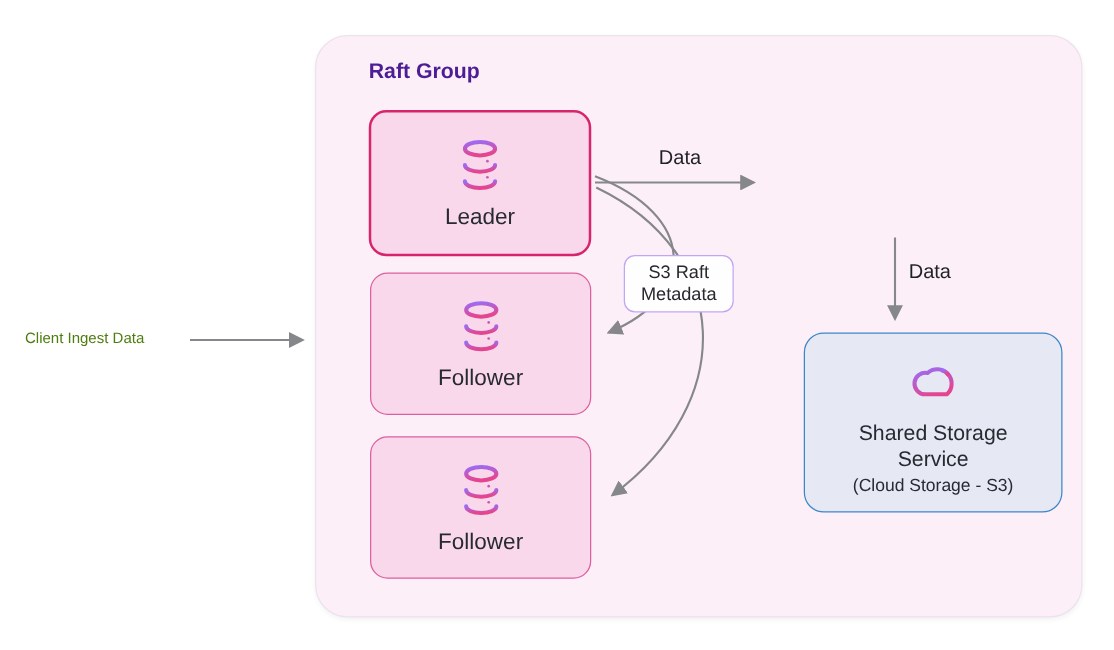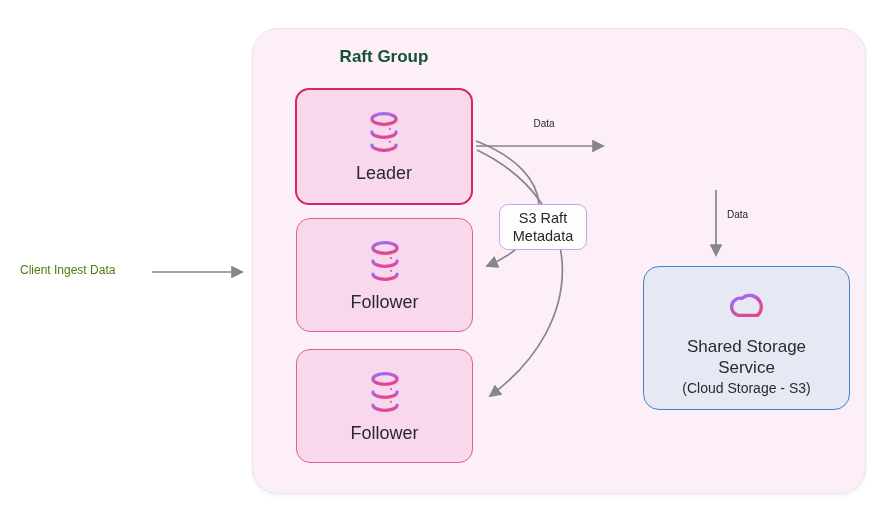--- a/index.html
+++ b/index.html
@@ -18,23 +18,22 @@
     left: 252px; top: 28px; width: 612px; height: 464px;
     background: #FCEFF8;
     border: 1px solid #ECE2EC;
     border-radius: 26px;
     box-shadow: 0 2px 4px rgba(0,0,0,0.05);
     z-index: 0;
   }
   .raft-title {
     position: absolute;
     left: 295px; top: 47px; width: 178px;
-    text-align: center;
     font-size: 17px; font-weight: bold;
-    color: #14532d;
+    color: #4c1d95;
     z-index: 2;
   }
 
   
   .node {
     position: absolute;
     display: flex; flex-direction: column;
     align-items: center; justify-content: center;
     box-sizing: border-box;
     z-index: 2;
@@ -86,21 +85,21 @@
   .client-ingest {
     position: absolute;
     left: 20px; top: 263px;
     font-size: 12px; color: #4d7c0f;
     z-index: 2;
   }
 
   
   .edge-label {
     position: absolute;
-    font-size: 10px; color: #1F2127;
+    font-size: 16px; color: #1F2127;
     z-index: 2;
   }
   .edge-label-data1 { left: 516px; top: 118px; width: 56px; text-align: center; }
   .edge-label-data2 { left: 727px; top: 209px; }
 
   
   .s3-note {
     position: absolute;
     left: 499px; top: 204px; width: 88px;
     box-sizing: border-box;

